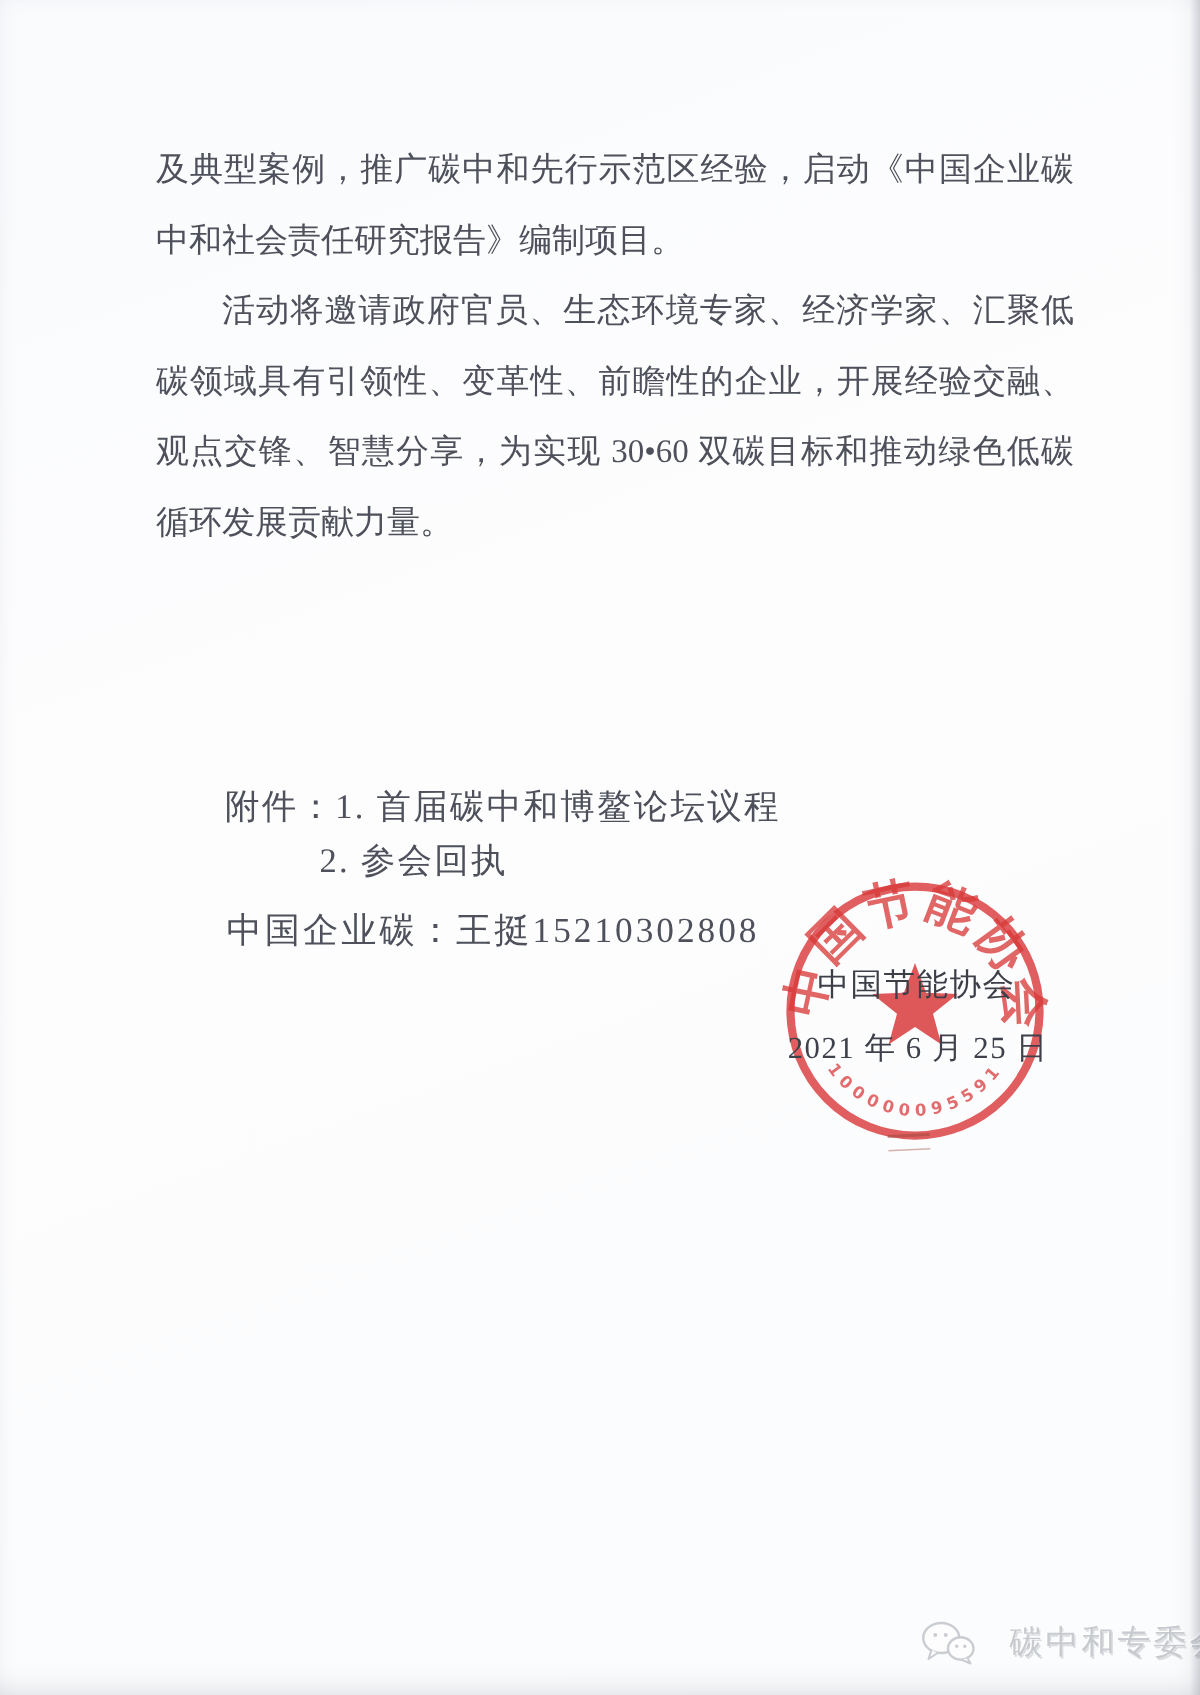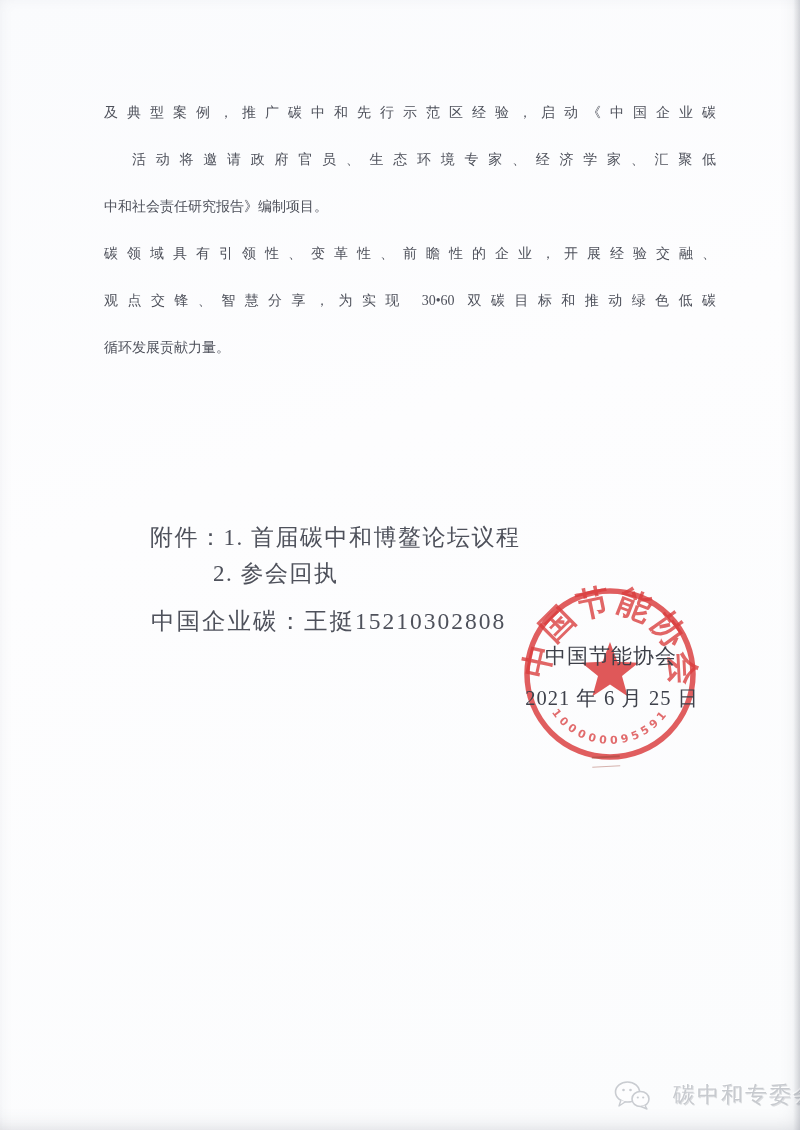--- a/index.html
+++ b/index.html
@@ -16,21 +16,21 @@
                inset 8px 6px 18px -14px rgba(90,95,110,.16);
   }
   .edge-right{
     position:absolute;right:0;top:0;bottom:0;width:7px;
     background:linear-gradient(to right,rgba(100,105,118,0),rgba(100,105,118,.20));
   }
   
   .body-text{
     position:absolute;left:104px;top:89px;width:612px;
     color:var(--text-color,#4e515b);
-    font-size:14px;
+    font-size:22px;
   }
   .line{
     height:47px;line-height:47px;white-space:nowrap;
   }
   .line.j{
     white-space:normal;
     text-align:justify;text-align-last:justify;
     -moz-text-align-last:justify;
   }
   .line.ind{text-indent:2em;}
@@ -77,22 +77,22 @@
     text-shadow:-1px -1px 0 rgba(255,255,255,.95),1px 1px 0 rgba(150,153,160,.30);
   }
 </style>
 </head>
 <body>
 
 <div class="page">
 
   <div class="body-text">
     <div class="line j">及典型案例，推广碳中和先行示范区经验，启动《中国企业碳</div>
+    <div class="line">中和社会责任研究报告》编制项目。</div>
     <div class="line j ind">活动将邀请政府官员、生态环境专家、经济学家、汇聚低</div>
-    <div class="line">中和社会责任研究报告》编制项目。</div>
     <div class="line j">碳领域具有引领性、变革性、前瞻性的企业，开展经验交融、</div>
     <div class="line j">观点交锋、智慧分享，为实现 30•60 双碳目标和推动绿色低碳</div>
     <div class="line">循环发展贡献力量。</div>
   </div>
 
   <div class="att1">附件：1. 首届碳中和博鳌论坛议程</div>
   <div class="att2">2. 参会回执</div>
   <div class="contact">中国企业碳：王挺15210302808</div>
 
   <div class="seal">

